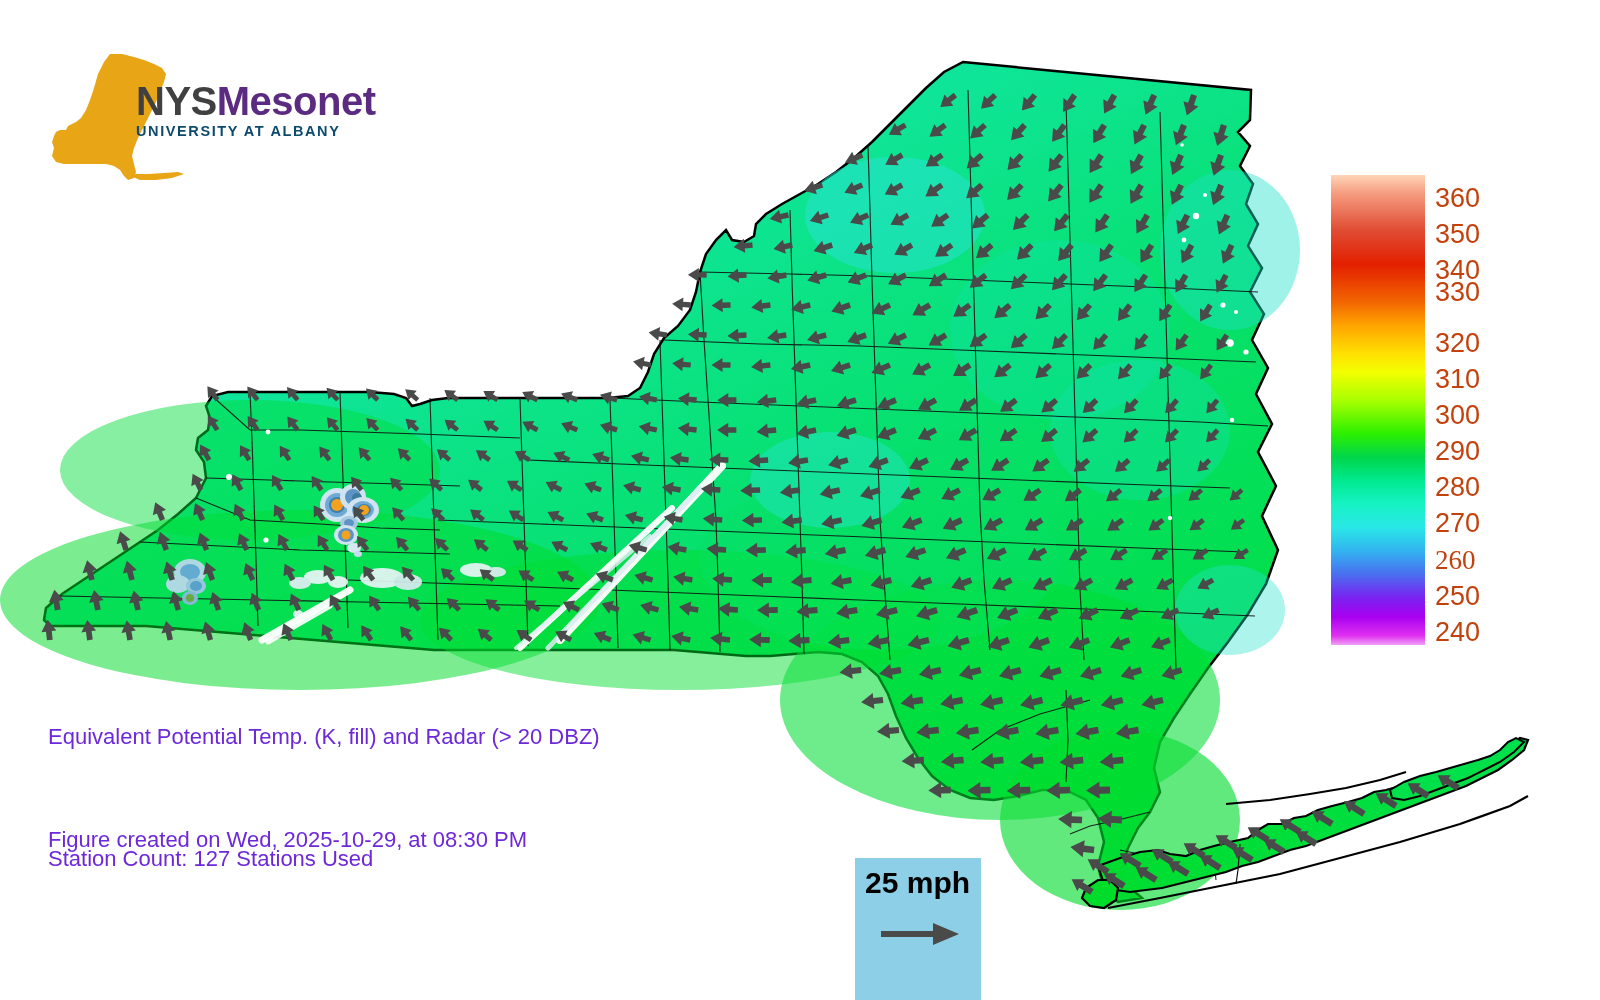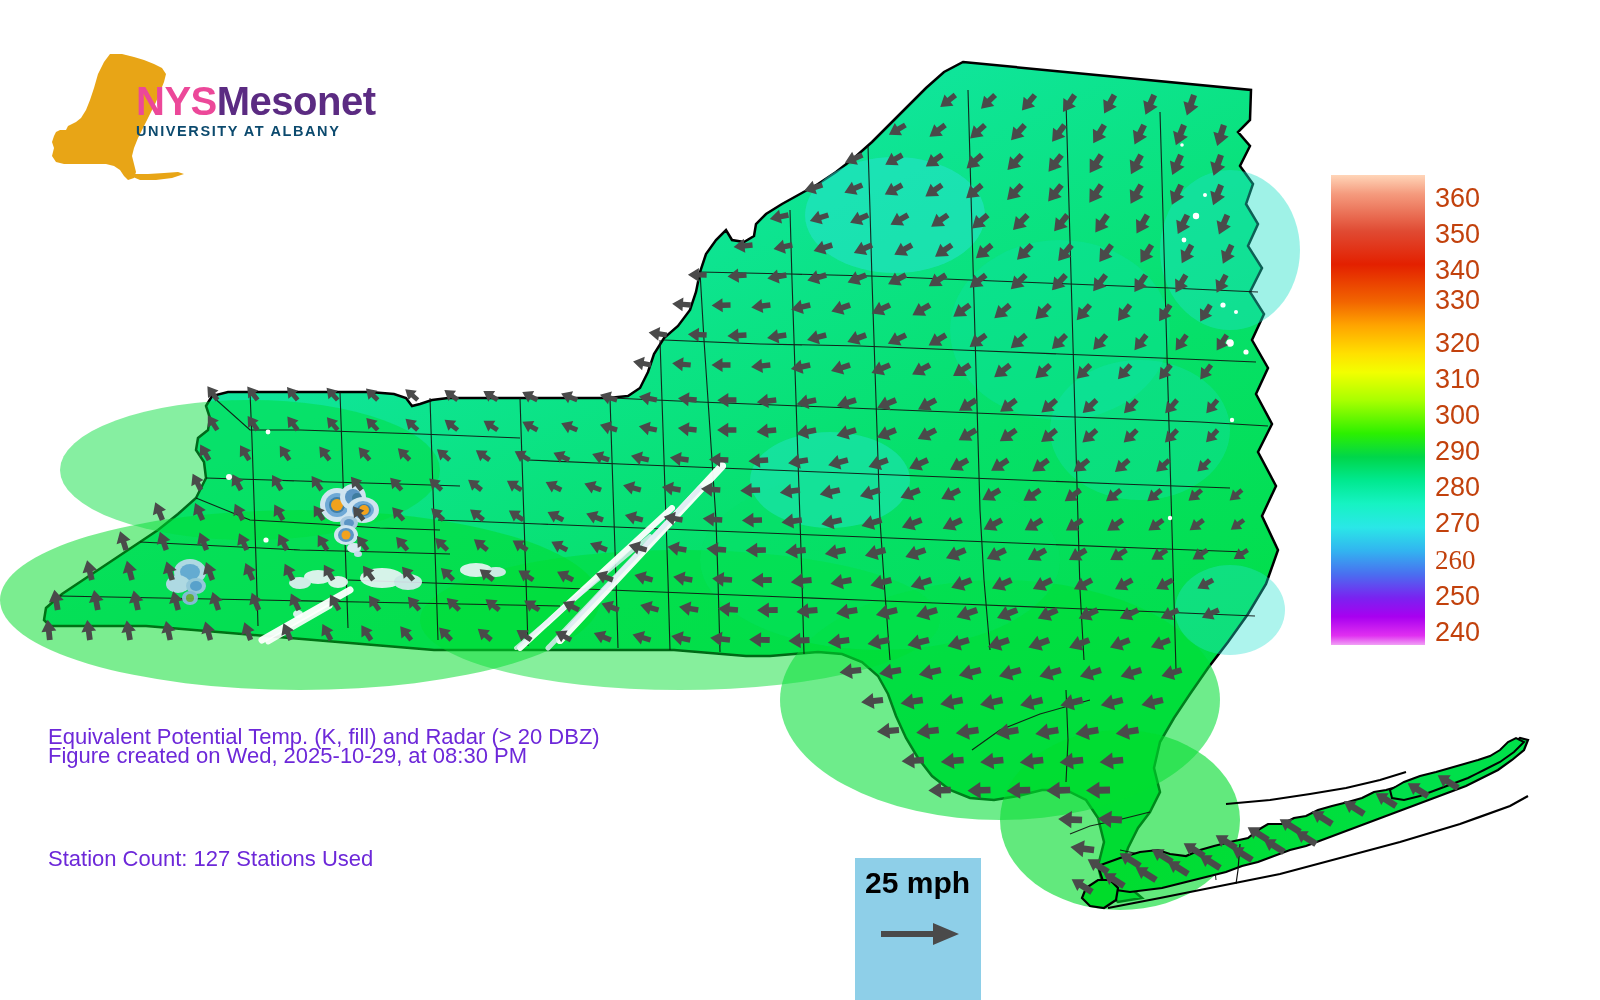--- a/index.html
+++ b/index.html
@@ -39,21 +39,21 @@
     width: 270px;
   }
   .logo-line1 {
     font-size: 40px;
     font-weight: bold;
     letter-spacing: -0.5px;
     line-height: 42px;
     white-space: nowrap;
   }
   .logo-nys {
-    color: #ec4899;
+    color: #404040;
     -webkit-text-stroke: 0px;
   }
   .logo-meso {
     color: #5b2b82;
   }
   .logo-line2 {
     font-size: 14.5px;
     font-weight: bold;
     color: #0c4a6e;
     letter-spacing: 1.6px;
@@ -122,21 +122,21 @@
 
   
   .caption {
     position: absolute;
     left: 48px;
     font-size: 22px;
     color: #6d28d9;
     white-space: nowrap;
   }
   #caption-title  { top: 724px; }
-  #caption-figure { top: 743px; }
+  #caption-figure { top: 827px; }
   #caption-count  { top: 846px; }
 
   
   #wind-legend {
     position: absolute;
     left: 855px;
     top: 858px;
     width: 126px;
     height: 142px;
     background: #8ecfe8;
@@ -863,21 +863,21 @@
         </g>
     </svg>
   </div>
 
   <div id="colorbar-group">
     <div id="colorbar-strip"></div>
     <div id="colorbar-labels">
         <div class="cb-label" style="top: 10px;">360</div>
         <div class="cb-label" style="top: 46.1538px;">350</div>
         <div class="cb-label" style="top: 82.3077px;">340</div>
-        <div class="cb-label" style="top: 112px;">330</div>
+        <div class="cb-label" style="top: 104px;">330</div>
         <div class="cb-label" style="top: 154.615px;">320</div>
         <div class="cb-label" style="top: 190.769px;">310</div>
         <div class="cb-label" style="top: 226.923px;">300</div>
         <div class="cb-label" style="top: 263.077px;">290</div>
         <div class="cb-label" style="top: 299.231px;">280</div>
         <div class="cb-label" style="top: 335.385px;">270</div>
         <div class="cb-label" style="top: 371.538px; font-family: Liberation Serif, serif;">260</div>
         <div class="cb-label" style="top: 407.692px;">250</div>
         <div class="cb-label" style="top: 443.846px;">240</div>
       </div>

